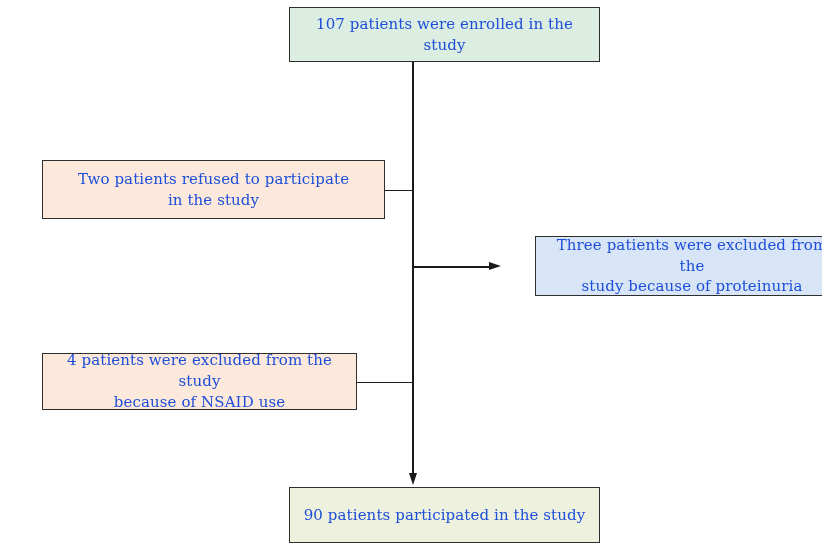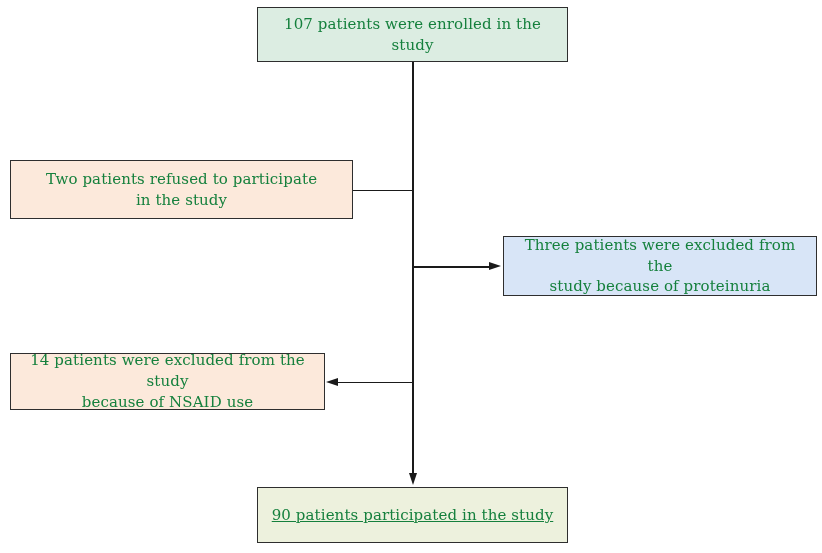--- a/index.html
+++ b/index.html
@@ -18,32 +18,33 @@
   .node {
     position: absolute;
     box-sizing: border-box;
     border: 1.6px solid #2e2e2e;
     display: flex;
     align-items: center;
     justify-content: center;
     text-align: center;
     font-size: 15px;
     line-height: 1.38;
-    color: #15803d;
+    color: #1d4ed8;
     letter-spacing: 0.1px;
+    margin-left: 32px;
   }
   .node-text {
     white-space: pre-line;
     padding: 0 8px;
   }
   .node-enrolled      { left: 257px; top: 7px;   width: 311px; height: 55px; }
   .node-refused       { left: 10px;  top: 160px; width: 343px; height: 59px; }
   .node-proteinuria   { left: 503px; top: 236px; width: 314px; height: 60px; }
   .node-nsaid         { left: 10px;  top: 353px; width: 315px; height: 57px; }
-  .node-participated  { left: 257px; top: 487px; width: 311px; height: 56px; text-decoration: underline; }
+  .node-participated  { left: 257px; top: 487px; width: 311px; height: 56px; }
 
   .connector {
     position: absolute;
     background: #1a1a1a;
   }
   .vline { left: 412px; top: 62px;  width: 1.5px; height: 413px; }
   .hline { height: 1.5px; }
   .h-refused     { left: 337px; top: 189.5px; width: 76px; }
   .h-proteinuria { left: 413px; top: 266px;   width: 77px; }
   .h-nsaid       { left: 337px; top: 381.5px; width: 76px; }
@@ -96,21 +97,21 @@
     <span class="node-text">Two patients refused to participate
 in the study</span>
   </div>
 
   <div class="node node-proteinuria" style="background-color: rgb(216, 229, 247);">
     <span class="node-text">Three patients were excluded from the
 study because of proteinuria</span>
   </div>
 
   <div class="node node-nsaid" style="background-color: rgb(252, 233, 219);">
-    <span class="node-text">14 patients were excluded from the study
+    <span class="node-text">4 patients were excluded from the study
 because of NSAID use</span>
   </div>
 
   <div class="node node-participated" style="background-color: rgb(237, 241, 221);">
     <span class="node-text">90 patients participated in the study</span>
   </div>
 
 </div>
 
 </body></html>

